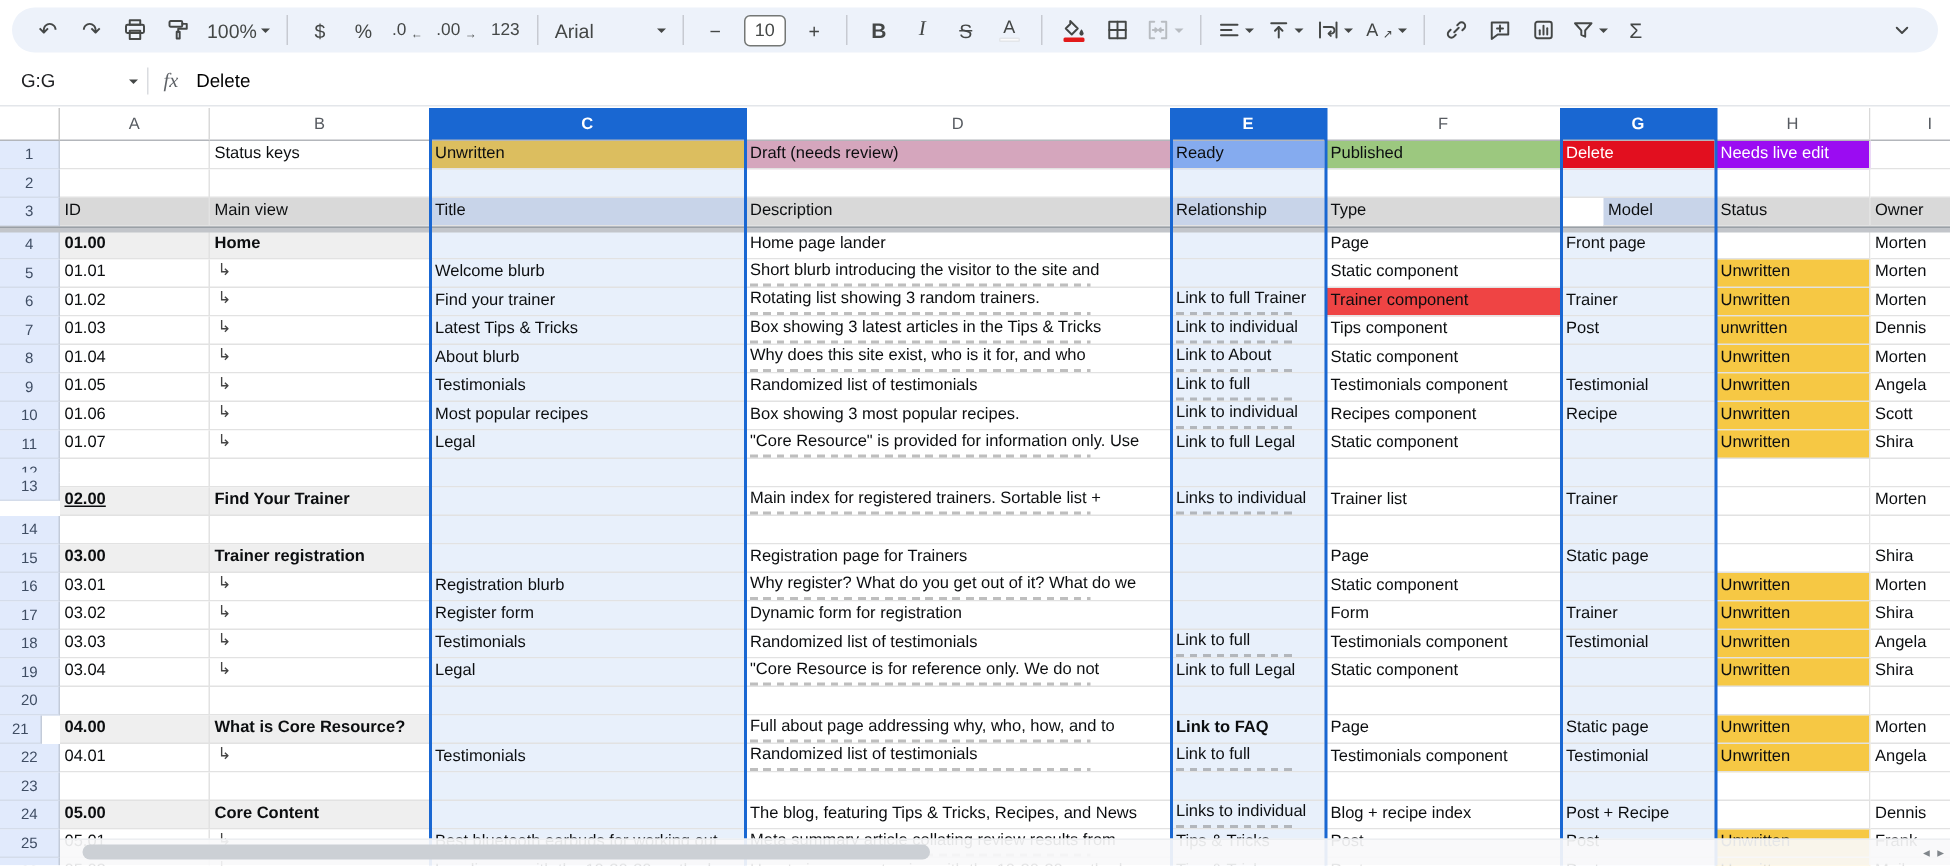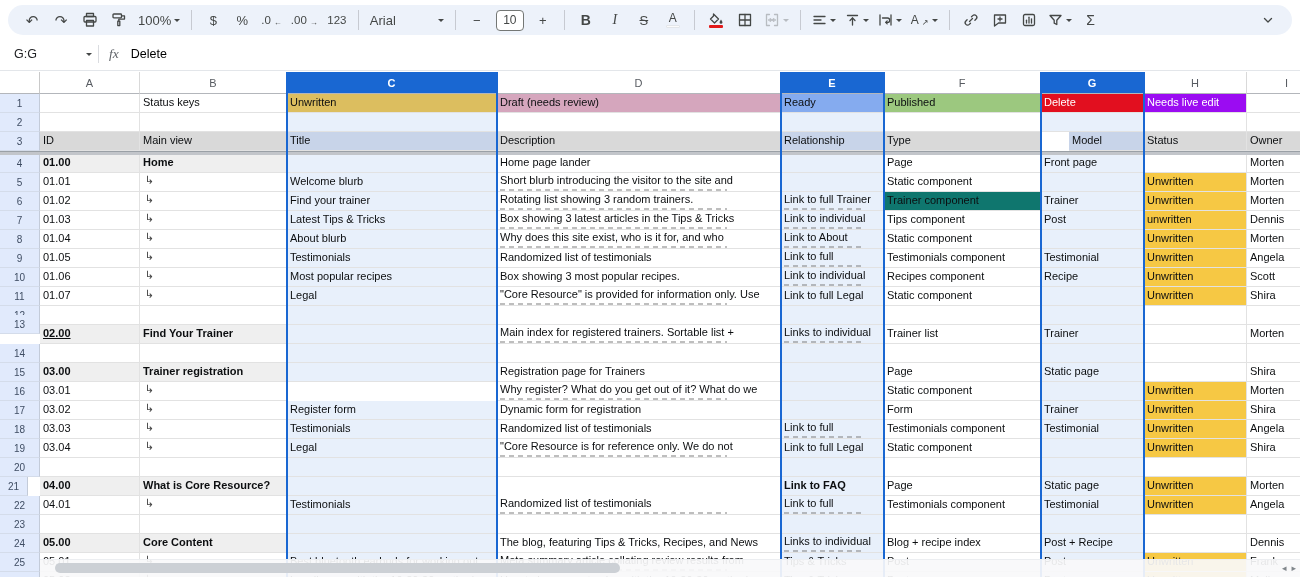--- a/index.html
+++ b/index.html
@@ -321,21 +321,21 @@
       <div class="cell arrow" style="left: 140px; top: 120px; width: 147px; height: 19px; background: rgb(255, 255, 255);">↳</div>
       <div class="cell" style="left: 287px; top: 120px; width: 210px; height: 19px; background: rgb(232, 240, 251);">Find your trainer</div>
       <div class="cell" style="left: 497px; top: 120px; width: 284px; height: 19px; background: rgb(255, 255, 255);">
         <div class="l1">Rotating list showing 3 random trainers.</div>
         <div class="sliver"></div>
       </div>
       <div class="cell" style="left: 781px; top: 120px; width: 103px; height: 19px; background: rgb(232, 240, 251);">
         <div class="l1">Link to full Trainer</div>
         <div class="sliver"></div>
       </div>
-      <div class="cell" style="left: 884px; top: 120px; width: 157px; height: 19px; background: #0f766e;">Trainer component</div>
+      <div class="cell" style="left: 884px; top: 120px; width: 157px; height: 19px; background: #ef4444;">Trainer component</div>
       <div class="cell" style="left: 1041px; top: 120px; width: 103px; height: 19px; background: rgb(232, 240, 251);">Trainer</div>
       <div class="cell" style="left: 1144px; top: 120px; width: 103px; height: 19px; background: rgb(246, 200, 68);">Unwritten</div>
       <div class="cell" style="left: 1247px; top: 120px; width: 80px; height: 19px; background: rgb(255, 255, 255);">Morten</div>
       <div class="rowhead" style="left: 0px; top: 139px; width: 40px; height: 19px;">7</div>
       <div class="cell" style="left: 40px; top: 139px; width: 100px; height: 19px; background: rgb(255, 255, 255);">01.03</div>
       <div class="cell arrow" style="left: 140px; top: 139px; width: 147px; height: 19px; background: rgb(255, 255, 255);">↳</div>
       <div class="cell" style="left: 287px; top: 139px; width: 210px; height: 19px; background: rgb(232, 240, 251);">Latest Tips &amp; Tricks</div>
       <div class="cell" style="left: 497px; top: 139px; width: 284px; height: 19px; background: rgb(255, 255, 255);">
         <div class="l1">Box showing 3 latest articles in the Tips &amp; Tricks</div>
         <div class="sliver"></div>
@@ -445,20 +445,21 @@
       <div class="cell" style="left: 287px; top: 291px; width: 210px; height: 19px; background: rgb(232, 240, 251);"></div>
       <div class="cell" style="left: 497px; top: 291px; width: 284px; height: 19px; background: rgb(255, 255, 255);">Registration page for Trainers</div>
       <div class="cell" style="left: 781px; top: 291px; width: 103px; height: 19px; background: rgb(232, 240, 251);"></div>
       <div class="cell" style="left: 884px; top: 291px; width: 157px; height: 19px; background: rgb(255, 255, 255);">Page</div>
       <div class="cell" style="left: 1041px; top: 291px; width: 103px; height: 19px; background: rgb(232, 240, 251);">Static page</div>
       <div class="cell" style="left: 1144px; top: 291px; width: 103px; height: 19px; background: rgb(255, 255, 255);"></div>
       <div class="cell" style="left: 1247px; top: 291px; width: 80px; height: 19px; background: rgb(255, 255, 255);">Shira</div>
       <div class="rowhead" style="left: 0px; top: 310px; width: 40px; height: 19px;">16</div>
       <div class="cell" style="left: 40px; top: 310px; width: 100px; height: 19px; background: rgb(255, 255, 255);">03.01</div>
       <div class="cell arrow" style="left: 140px; top: 310px; width: 147px; height: 19px; background: rgb(255, 255, 255);">↳</div>
+      <div class="cell" style="left: 287px; top: 310px; width: 210px; height: 19px; background: rgb(232, 240, 251);">Registration blurb</div>
       <div class="cell" style="left: 497px; top: 310px; width: 284px; height: 19px; background: rgb(255, 255, 255);">
         <div class="l1">Why register? What do you get out of it? What do we</div>
         <div class="sliver"></div>
       </div>
       <div class="cell" style="left: 781px; top: 310px; width: 103px; height: 19px; background: rgb(232, 240, 251);"></div>
       <div class="cell" style="left: 884px; top: 310px; width: 157px; height: 19px; background: rgb(255, 255, 255);">Static component</div>
       <div class="cell" style="left: 1041px; top: 310px; width: 103px; height: 19px; background: rgb(232, 240, 251);"></div>
       <div class="cell" style="left: 1144px; top: 310px; width: 103px; height: 19px; background: rgb(246, 200, 68);">Unwritten</div>
       <div class="cell" style="left: 1247px; top: 310px; width: 80px; height: 19px; background: rgb(255, 255, 255);">Morten</div>
       <div class="rowhead" style="left: 0px; top: 329px; width: 40px; height: 19px;">17</div>
@@ -504,20 +505,24 @@
       <div class="cell" style="left: 497px; top: 386px; width: 284px; height: 19px; background: rgb(255, 255, 255);"></div>
       <div class="cell" style="left: 781px; top: 386px; width: 103px; height: 19px; background: rgb(232, 240, 251);"></div>
       <div class="cell" style="left: 884px; top: 386px; width: 157px; height: 19px; background: rgb(255, 255, 255);"></div>
       <div class="cell" style="left: 1041px; top: 386px; width: 103px; height: 19px; background: rgb(232, 240, 251);"></div>
       <div class="cell" style="left: 1144px; top: 386px; width: 103px; height: 19px; background: rgb(255, 255, 255);"></div>
       <div class="cell" style="left: 1247px; top: 386px; width: 80px; height: 19px; background: rgb(255, 255, 255);"></div>
       <div class="rowhead" style="left: 0px; top: 405px; width: 28px; height: 19px;">21</div>
       <div class="cell bold" style="left: 40px; top: 405px; width: 100px; height: 19px; background: rgb(239, 239, 239);">04.00</div>
       <div class="cell bold" style="left: 140px; top: 405px; width: 147px; height: 19px; background: rgb(239, 239, 239);">What is Core Resource?</div>
       <div class="cell" style="left: 287px; top: 405px; width: 210px; height: 19px; background: rgb(232, 240, 251);"></div>
+      <div class="cell" style="left: 497px; top: 405px; width: 284px; height: 19px; background: rgb(255, 255, 255);">
+        <div class="l1">Full about page addressing why, who, how, and to</div>
+        <div class="sliver"></div>
+      </div>
       <div class="cell" style="left: 781px; top: 405px; width: 103px; height: 19px; background: rgb(232, 240, 251); font-weight: bold;">Link to FAQ</div>
       <div class="cell" style="left: 884px; top: 405px; width: 157px; height: 19px; background: rgb(255, 255, 255);">Page</div>
       <div class="cell" style="left: 1041px; top: 405px; width: 103px; height: 19px; background: rgb(232, 240, 251);">Static page</div>
       <div class="cell" style="left: 1144px; top: 405px; width: 103px; height: 19px; background: rgb(246, 200, 68);">Unwritten</div>
       <div class="cell" style="left: 1247px; top: 405px; width: 80px; height: 19px; background: rgb(255, 255, 255);">Morten</div>
       <div class="rowhead" style="left: 0px; top: 424px; width: 40px; height: 19px;">22</div>
       <div class="cell" style="left: 40px; top: 424px; width: 100px; height: 19px; background: rgb(255, 255, 255);">04.01</div>
       <div class="cell arrow" style="left: 140px; top: 424px; width: 147px; height: 19px; background: rgb(255, 255, 255);">↳</div>
       <div class="cell" style="left: 287px; top: 424px; width: 210px; height: 19px; background: rgb(232, 240, 251);">Testimonials</div>
       <div class="cell" style="left: 497px; top: 424px; width: 284px; height: 19px; background: rgb(255, 255, 255);">

